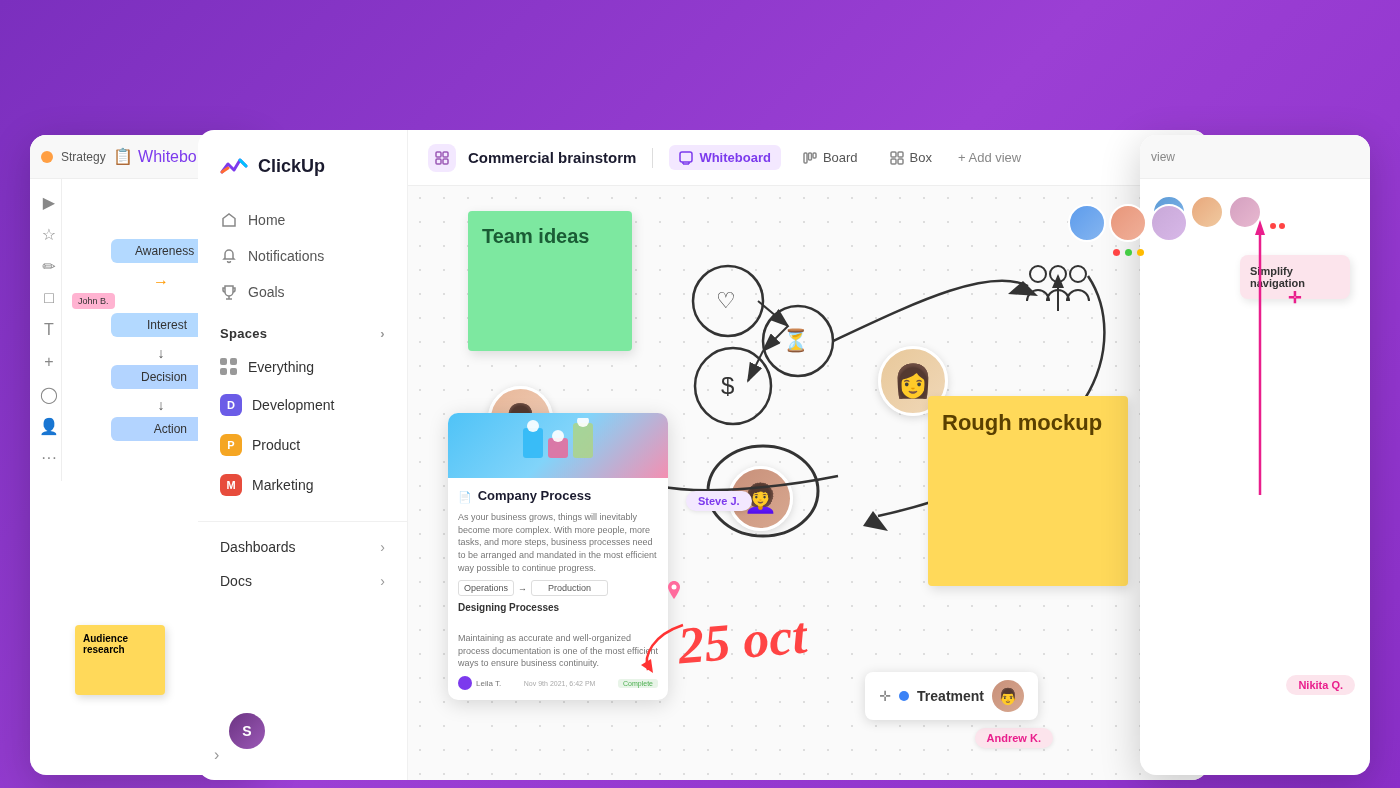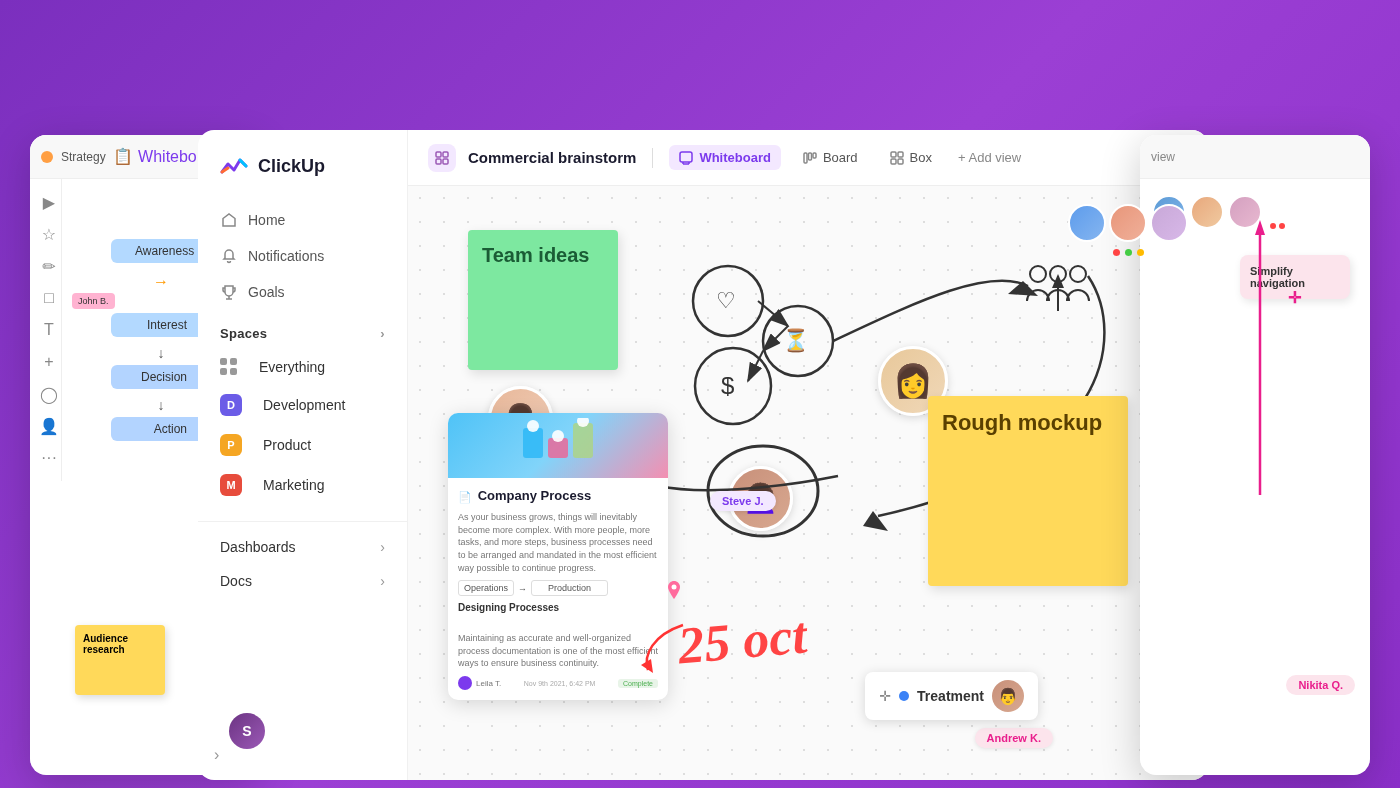--- a/index.html
+++ b/index.html
@@ -83,21 +83,21 @@
       padding: 16px 22px 8px;
       font-size: 13px;
       font-weight: 700;
       color: #333;
       letter-spacing: 0.3px;
     }
 
     .space-item {
       display: flex;
       align-items: center;
-      gap: 21px;
+      gap: 10px;
       padding: 9px 12px;
       margin: 0 10px;
       border-radius: 8px;
       cursor: pointer;
       color: #333;
       font-size: 14px;
     }
 
     .space-dot {
       width: 22px;
@@ -226,23 +226,23 @@
       position: absolute;
       border-radius: 4px;
       padding: 14px;
       font-weight: 700;
       font-size: 18px;
       box-shadow: 2px 4px 12px rgba(0,0,0,0.12);
     }
 
     .sticky-green {
       background: #7de8a0;
-      width: 150px;
+      width: 164px;
       height: 140px;
-      top: 44px;
+      top: 25px;
       left: 60px;
     }
 
     .sticky-yellow {
       background: #FFD95A;
       width: 200px;
       height: 190px;
       top: 210px;
       right: 80px;
       font-size: 22px;
@@ -716,21 +716,21 @@
           <span style="font-size:7px;color:#aaa;">Nov 9th 2021, 6:42 PM</span>
           <div style="background:#e8f4e8;border-radius:3px;padding:1px 5px;font-size:7px;color:#4caf50;">Complete</div>
         </div>
       </div>
     </div>
 
     <div class="sticky-note sticky-yellow">
       <span style="color:#5a4000;font-size:22px;font-weight:800;">Rough mockup</span>
     </div>
 
-    <div style="position:absolute;top:305px;left:302px;background:#f3e8ff;border-radius:20px;padding:4px 12px;font-size:11px;font-weight:600;color:#7c3aed;box-shadow:0 1px 4px rgba(0,0,0,0.1);">
+    <div style="position:absolute;top:305px;left:278px;background:#f3e8ff;border-radius:20px;padding:4px 12px;font-size:11px;font-weight:600;color:#7c3aed;box-shadow:0 1px 4px rgba(0,0,0,0.1);">
       <span>Steve J.</span>
     </div>
 
     <div class="oct-text">
       <span>25 oct</span>
     </div>
 
     <svg style="position:absolute;bottom:105px;left:225px;width:60px;height:60px;pointer-events:none;">
       <path d="M50 10 C20 20 10 40 15 55" stroke="#ff3333" stroke-width="2.5" fill="none"></path>
       <polygon points="8,50 20,58 18,44" fill="#ff3333"></polygon>

